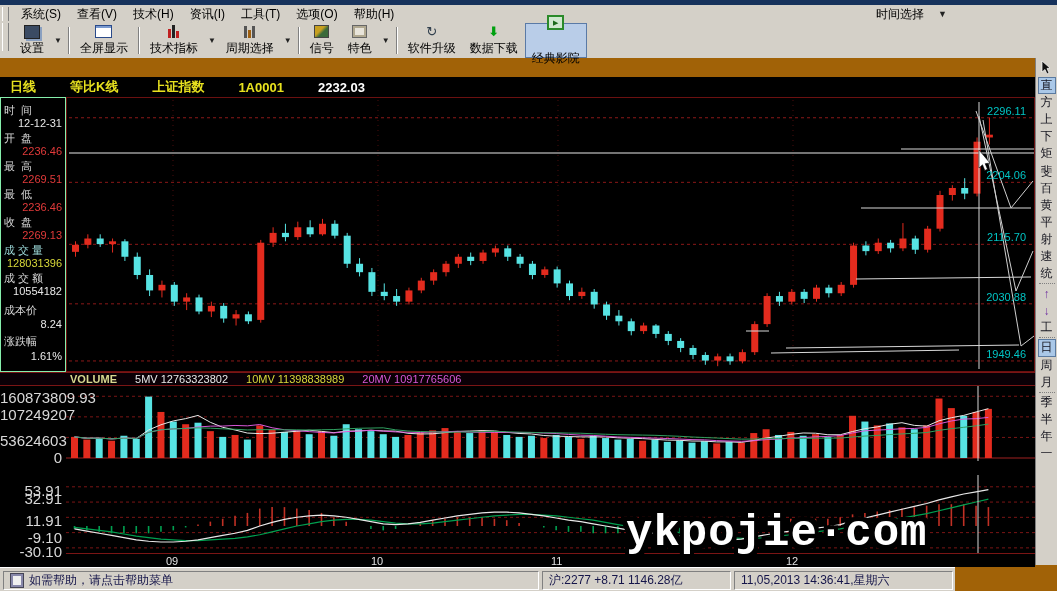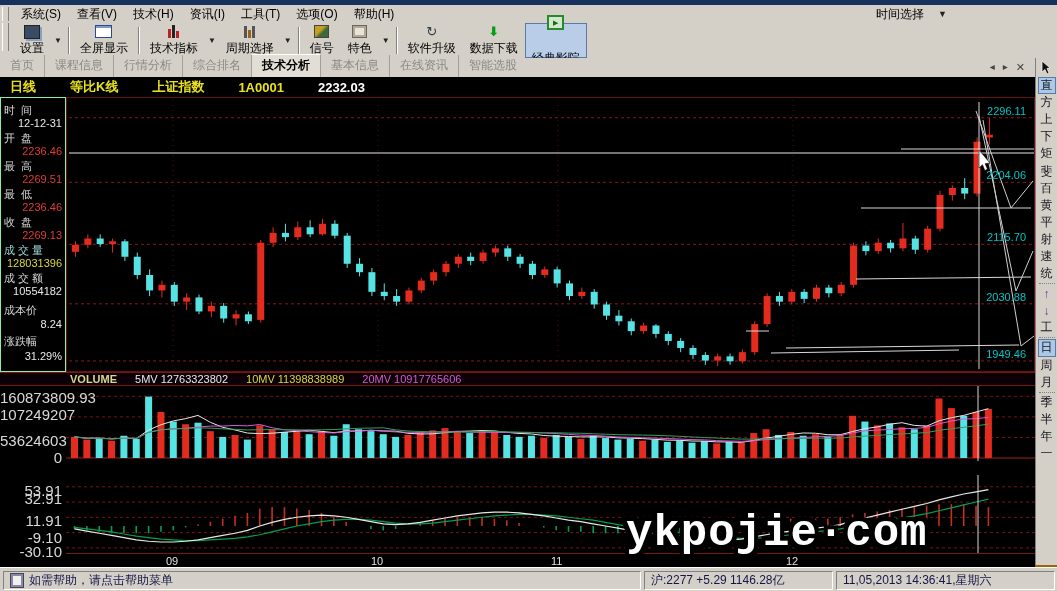--- a/index.html
+++ b/index.html
@@ -63,21 +63,21 @@
   
   #sidestrip{position:absolute;right:0;top:58px;width:22px;height:507px;background:#d4d0c8;
              border-left:1px solid #808080;display:flex;flex-direction:column;align-items:center;padding-top:1px;box-sizing:border-box;}
   .sitem{width:18px;height:17.1px;display:flex;align-items:center;justify-content:center;
          font-size:12px;color:#14141e;}
   .sitem.selected{background:#aac8e8;border:1px solid #5a7aa0;box-sizing:border-box;}
   .sitem.arrow{color:#7030a0;font-weight:bold;}
   .ssep{width:16px;border-top:1px dotted #808080;margin:1px 0;}
   #pointer-tool{height:18px;display:flex;align-items:center;justify-content:center;}
   
-  #statusbar{position:absolute;left:0;top:567px;width:1057px;height:24px;background:#d4d0c8;
+  #statusbar{position:absolute;left:0;top:567px;width:955px;height:24px;background:#d4d0c8;
              border-top:1px solid #fff;display:flex;align-items:center;gap:3px;color:#15154a;}
   .cell{height:17px;display:flex;align-items:center;padding:0 6px;
         border:1px solid;border-color:#808080 #fff #fff #808080;white-space:nowrap;}
   #cell-help{flex:1 1 auto;margin-left:3px;gap:5px;}
   .hicon{width:12px;height:13px;background:#f0f0f0;border:1px solid #445;box-shadow:inset 0 0 0 2px #88a;}
   
   #watermark{position:absolute;left:626px;top:508px;font-size:44px;font-weight:bold;
              font-family:Liberation Mono, monospace;color:#fff;letter-spacing:1px;
              text-shadow:-4px -4px 0 #000,4px -4px 0 #000,-4px 4px 0 #000,4px 4px 0 #000,
                          -4px 0 0 #000,4px 0 0 #000,0 -4px 0 #000,0 4px 0 #000;
@@ -167,35 +167,20 @@
       <span>数据下载</span>
     </div>
     <div class="tbtn sel">
       <span class="ic">
           <span class="i-play">▶</span>
         </span>
       <span>经典影院</span>
     </div>
   </div>
 
-  <div id="tabrow">
-    <span class="tab">首页</span>
-    <span class="tab">课程信息</span>
-    <span class="tab">行情分析</span>
-    <span class="tab">综合排名</span>
-    <span class="tab active">技术分析</span>
-    <span class="tab">基本信息</span>
-    <span class="tab">在线资讯</span>
-    <span class="tab">智能选股</span>
-    <span id="tabnav">
-      <span>◂</span>
-      <span>▸</span>
-      <span style="font-size:11px">✕</span>
-    </span>
-  </div>
 
   <div id="region">
     <div id="chead">
       <span class="yel">日线</span>
       <span class="yel">等比K线</span>
       <span class="yel">上证指数</span>
       <span class="yel">1A0001</span>
       <span class="wht">2232.03</span>
     </div>
 
@@ -210,21 +195,21 @@
       <div class="lp-value" style="top:103px;color:#e23a3a">2236.46</div>
       <div class="lp-label" style="top:117px">收  盘</div>
       <div class="lp-value" style="top:131px;color:#e23a3a">2269.13</div>
       <div class="lp-label" style="top:145px;color:#9fdede">成 交 量</div>
       <div class="lp-value" style="top:159px;color:#d8d83a">128031396</div>
       <div class="lp-label" style="top:173px">成 交 额</div>
       <div class="lp-value" style="top:187px;color:#e8e8e8">10554182</div>
       <div class="lp-label" style="top:205px">成本价</div>
       <div class="lp-value" style="top:220px;color:#e8e8e8">8.24</div>
       <div class="lp-label" style="top:236px">涨跌幅</div>
-      <div class="lp-value" style="top:252px;color:#e8e8e8">31.29%</div>
+      <div class="lp-value" style="top:252px;color:#e8e8e8">1.61%</div>
     </div>
 
     <div id="mainwrap">
       <svg id="main-chart" width="967" height="273">
           <line x1="106" y1="2" x2="106" y2="271" stroke="#4a0c0c" stroke-dasharray="1,4"></line>
           <line x1="311" y1="2" x2="311" y2="271" stroke="#4a0c0c" stroke-dasharray="1,4"></line>
           <line x1="491" y1="2" x2="491" y2="271" stroke="#4a0c0c" stroke-dasharray="1,4"></line>
           <line x1="726" y1="2" x2="726" y2="271" stroke="#4a0c0c" stroke-dasharray="1,4"></line>
           <line x1="2" y1="19.760523560209332" x2="967" y2="19.760523560209332" stroke="#8b1818" stroke-dasharray="3,3"></line>
           <line x1="2" y1="84.34010471204192" x2="967" y2="84.34010471204192" stroke="#8b1818" stroke-dasharray="3,3"></line>
@@ -628,18 +613,18 @@
     <div class="sitem">半</div>
     <div class="sitem">年</div>
     <div class="sitem">一</div>
   </div>
 
   <div id="statusbar">
     <div class="cell" id="cell-help">
       <span class="hicon"></span>
       <span>如需帮助，请点击帮助菜单</span>
     </div>
-    <div class="cell" style="width:175px">沪:2277 +5.29 1146.28亿</div>
+    <div class="cell" style="width:175px">沪:2277 +8.71 1146.28亿</div>
     <div class="cell" style="width:205px;margin-right:2px">11,05,2013 14:36:41,星期六</div>
   </div>
 
   <div id="watermark">ykpojie·com</div>
 </div>
 
 </body></html>

